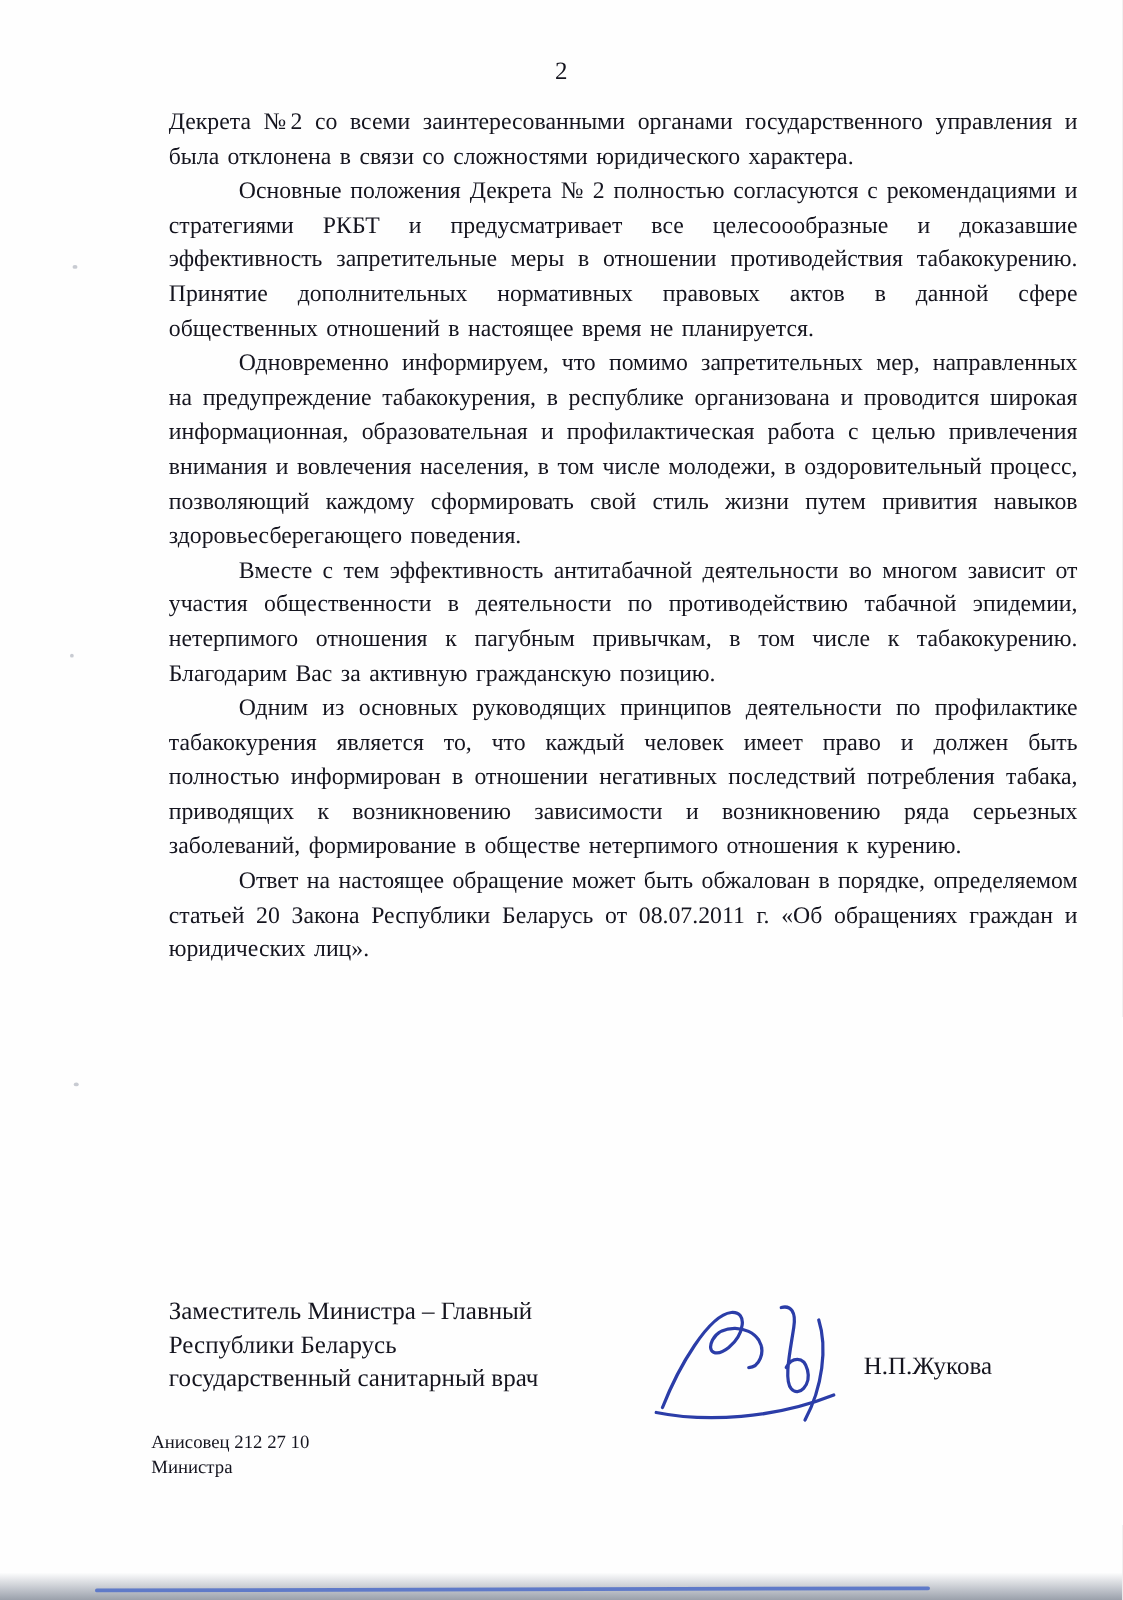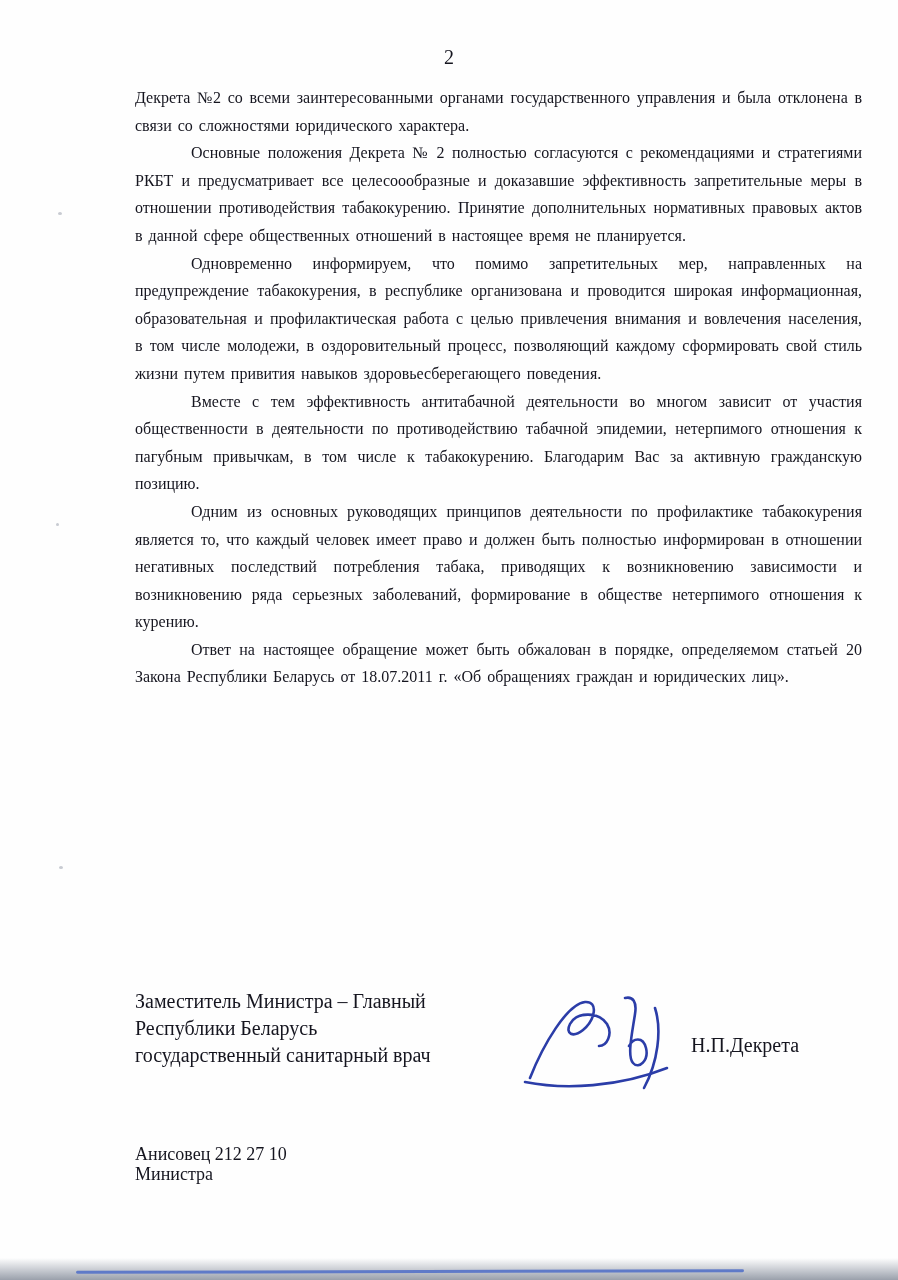--- a/index.html
+++ b/index.html
@@ -23,35 +23,35 @@
     left: 0;
     right: 0;
     text-align: center;
     font-size: 20px;
   }
   .body-text {
     position: absolute;
     top: 84px;
     left: 135px;
     width: 727px;
-    font-size: 16px;
+    font-size: 19px;
     line-height: 27.6px;
     text-align: justify;
   }
   .para {
     margin: 0;
     text-indent: 56px;
     word-spacing: 2px;
   }
   .para.no-indent {
     text-indent: 0;
   }
   .signature-block {
     position: absolute;
-    top: 988px;
+    top: 1036px;
     left: 135px;
     width: 727px;
     height: 120px;
   }
   .sig-title {
     position: absolute;
     top: 0;
     left: 0;
     width: 360px;
     font-size: 20px;
@@ -66,22 +66,22 @@
   }
   .sig-name {
     position: absolute;
     top: 46px;
     left: 556px;
     font-size: 20px;
   }
   .footer-block {
     position: absolute;
     top: 1144px;
-    left: 135px;
-    font-size: 18px;
+    left: 121px;
+    font-size: 15px;
     line-height: 20px;
   }
   
   .scan-speck {
     position: absolute;
     background: #9aa0ad;
     border-radius: 50%;
     opacity: 0.55;
   }
   .speck-1 { left: 58px; top: 212px; width: 4px; height: 3px; }
@@ -111,38 +111,38 @@
 <div class="page" style="color: rgb(21, 21, 31);">
 
   <div class="page-number">2</div>
 
   <div class="body-text">
     <p class="para no-indent">Декрета №2 со всеми заинтересованными органами государственного управления и была отклонена в связи со сложностями юридического характера.</p>
     <p class="para">Основные положения Декрета № 2 полностью согласуются с рекомендациями и стратегиями РКБТ и предусматривает все целесоообразные и доказавшие эффективность запретительные меры в отношении противодействия табакокурению. Принятие дополнительных нормативных правовых актов в данной сфере общественных отношений в настоящее время не планируется.</p>
     <p class="para">Одновременно информируем, что помимо запретительных мер, направленных на предупреждение табакокурения, в республике организована и проводится широкая информационная, образовательная и профилактическая работа с целью привлечения внимания и вовлечения населения, в том числе молодежи, в оздоровительный процесс, позволяющий каждому сформировать свой стиль жизни путем привития навыков здоровьесберегающего поведения.</p>
     <p class="para">Вместе с тем эффективность антитабачной деятельности во многом зависит от участия общественности в деятельности по противодействию табачной эпидемии, нетерпимого отношения к пагубным привычкам, в том числе к табакокурению. Благодарим Вас за активную гражданскую позицию.</p>
     <p class="para">Одним из основных руководящих принципов деятельности по профилактике табакокурения является то, что каждый человек имеет право и должен быть полностью информирован в отношении негативных последствий потребления табака, приводящих к возникновению зависимости и возникновению ряда серьезных заболеваний, формирование в обществе нетерпимого отношения к курению.</p>
-    <p class="para">Ответ на настоящее обращение может быть обжалован в порядке, определяемом статьей 20 Закона Республики Беларусь от 18.07.2011 г. «Об обращениях граждан и юридических лиц».</p>
+    <p class="para">Ответ на настоящее обращение может быть обжалован в порядке, определяемом статьей 20 Закона Республики Беларусь от 08.07.2011 г. «Об обращениях граждан и юридических лиц».</p>
   </div>
 
   <div class="signature-block">
     <div class="sig-title">
       <div>Заместитель Министра – Главный</div>
       <div>Республики Беларусь</div>
       <div>государственный санитарный врач</div>
     </div>
     <svg class="sig-ink" viewBox="0 0 190 104" aria-hidden="true">
       <g fill="none" stroke="#2b3da8" stroke-width="2.6" stroke-linecap="round" stroke-linejoin="round">
         <path d="M15 88 C 28 55, 52 14, 70 12 C 84 11, 80 30, 68 40 C 58 48, 50 44, 55 34 C 62 21, 84 22, 92 34 C 98 44, 92 56, 84 56"></path>
         <path d="M110 8 C 118 6, 122 12, 120 24 C 117 44, 112 66, 118 73 C 124 80, 134 70, 131 58 C 128 46, 118 48, 114 56"></path>
         <path d="M140 18 C 147 40, 143 72, 129 98"></path>
         <path d="M10 92 C 50 100, 104 97, 152 78"></path>
       </g>
     </svg>
-    <div class="sig-name">Н.П.Декрета</div>
+    <div class="sig-name">Н.П.Жукова</div>
   </div>
 
   <div class="footer-block">
     <div>Анисовец 212 27 10</div>
     <div>Министра</div>
   </div>
 
   <div class="scan-speck speck-1"></div>
   <div class="scan-speck speck-2"></div>
   <div class="scan-speck speck-3"></div>

